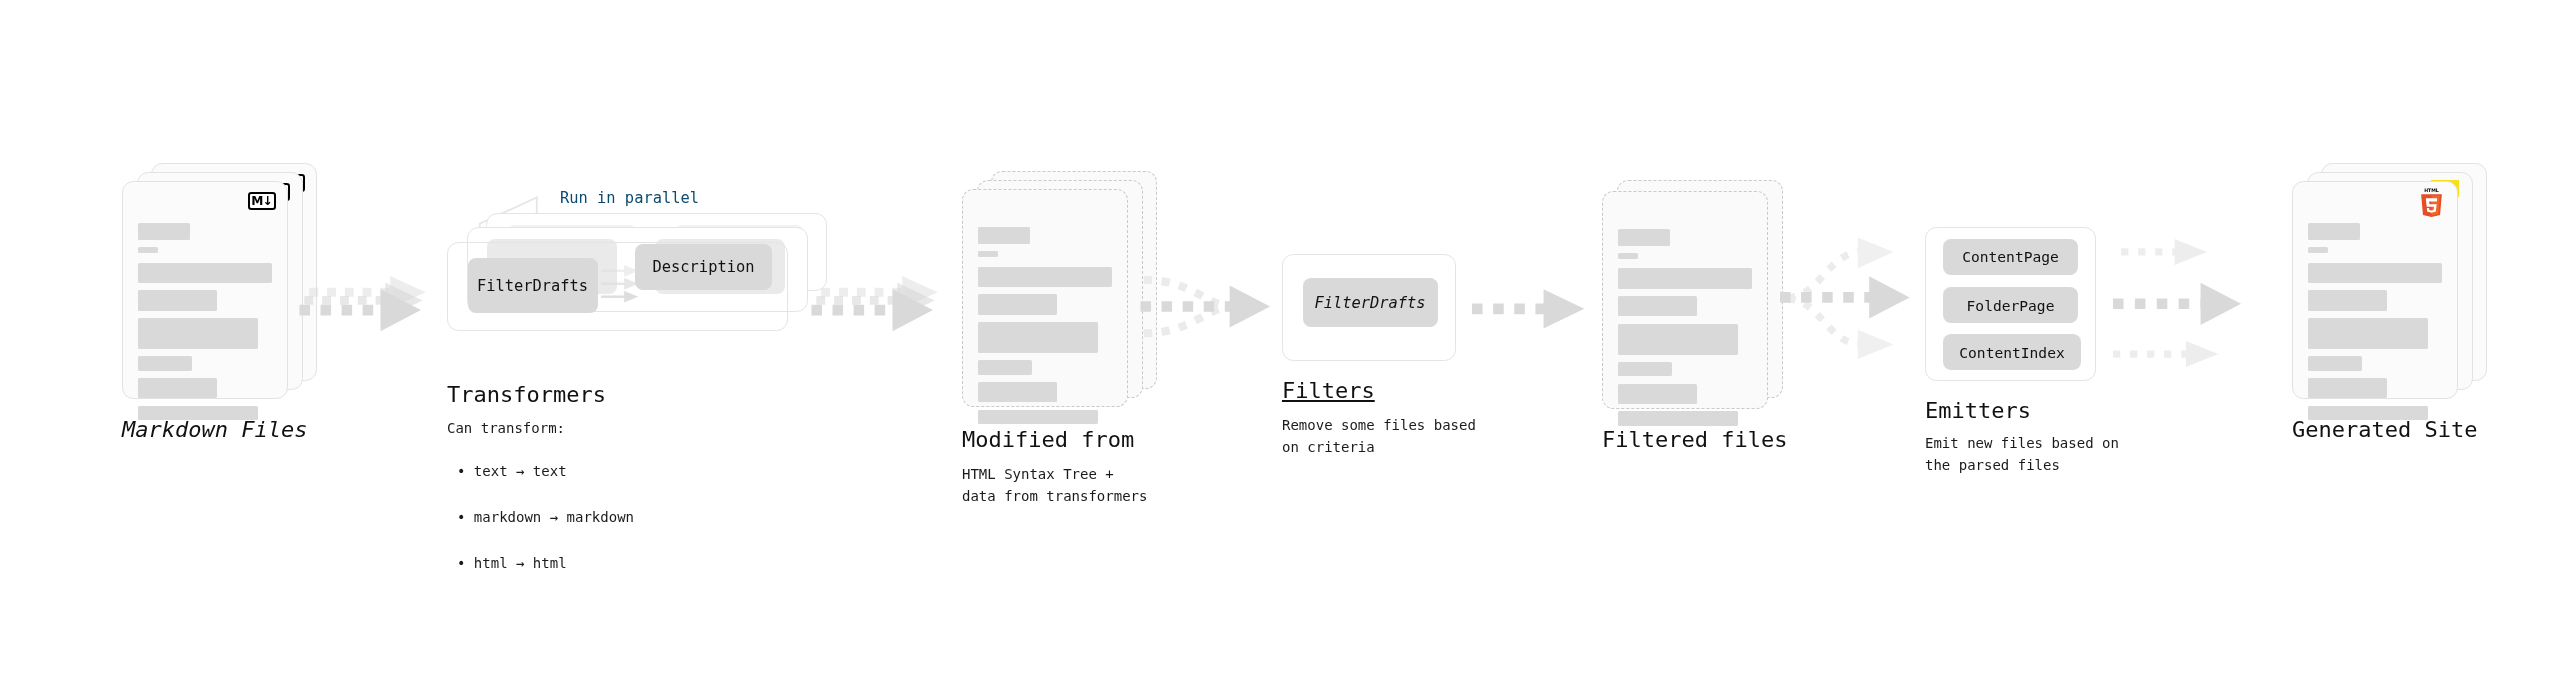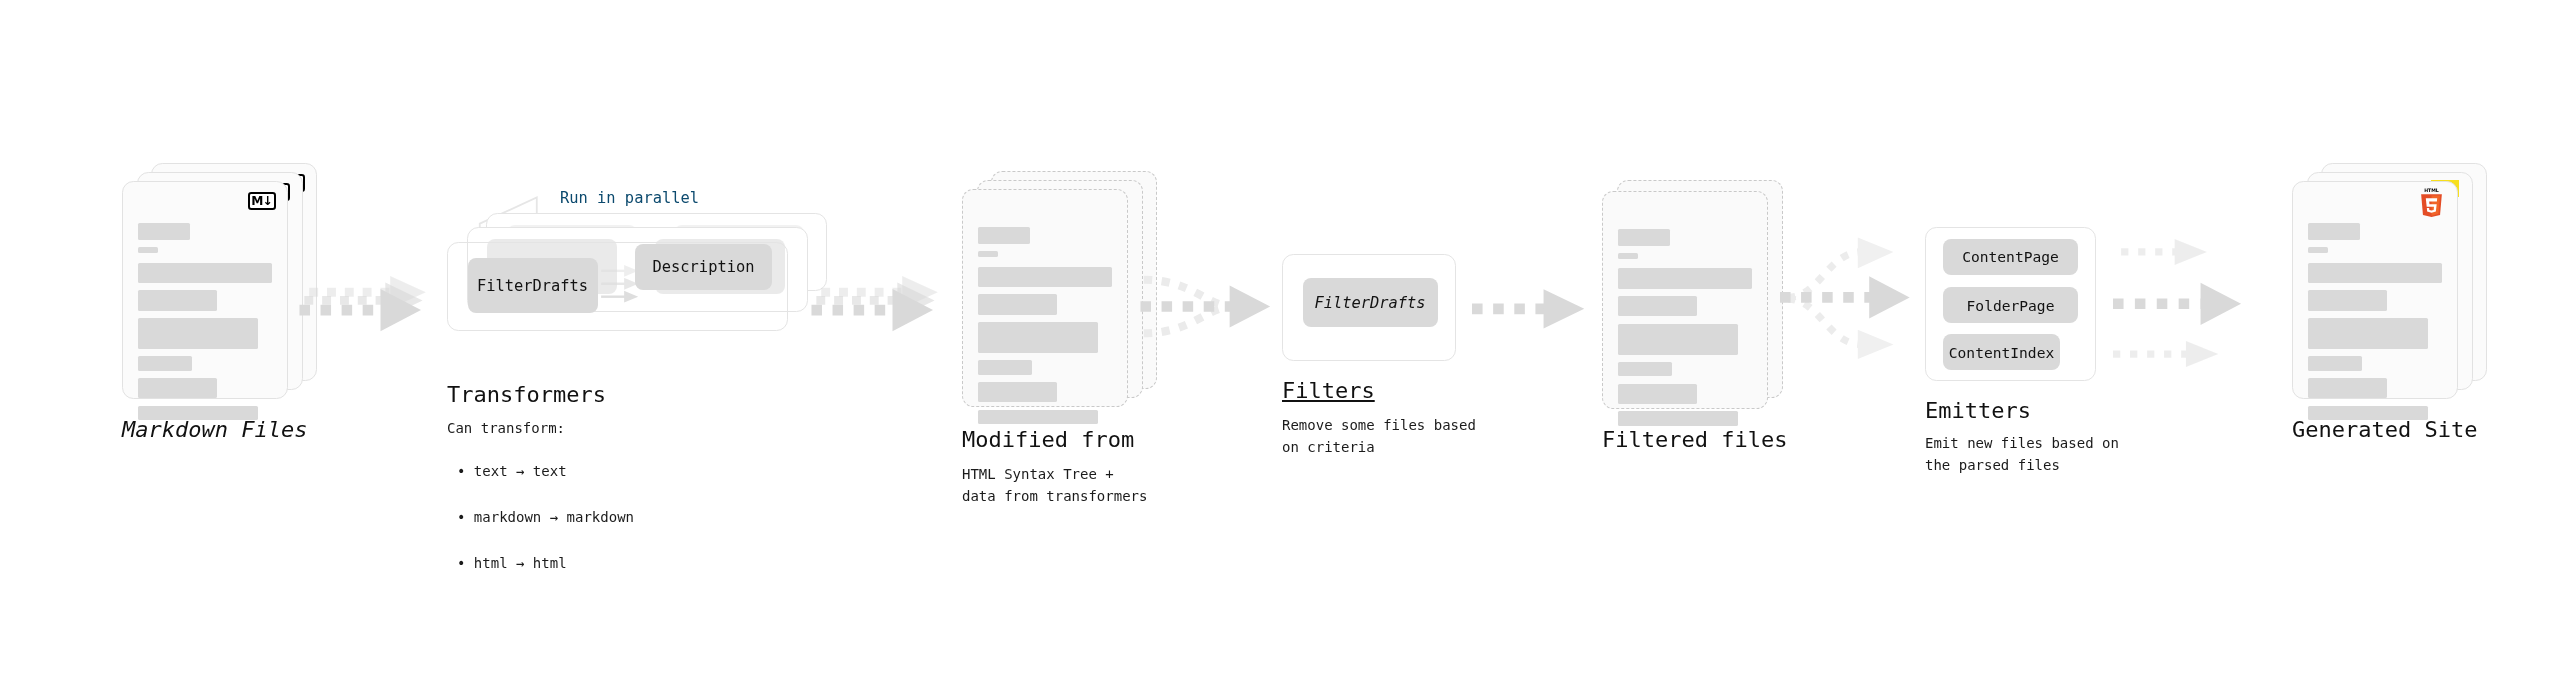--- a/index.html
+++ b/index.html
@@ -295,21 +295,21 @@
       <polygon points="96,4 140,22 96,42" fill="#f0f0f0"></polygon>
       <polygon points="96,118 140,136 96,154" fill="#f0f0f0"></polygon>
       <line x1="0" y1="78" x2="114" y2="78" stroke="#d9d9d9" stroke-width="13" stroke-dasharray="13 13"></line>
       <polygon points="110,52 160,78 110,104" fill="#d9d9d9"></polygon>
     </svg>
   </div>
 
   <div class="group" style="left:1925px;top:227px;width:171px;height:154px;">
     <div class="pill" style="left:17px;top:10.6px;width:135px;height:36px;font-size:14.6px;">ContentPage</div>
     <div class="pill" style="left:17px;top:59px;width:135px;height:36px;font-size:14.6px;">FolderPage</div>
-    <div class="pill" style="left:17px;top:106px;width:117px;height:36px;font-size:14.6px;">ContentIndex</div>
+    <div class="pill" style="left:17px;top:106px;width:138px;height:36px;font-size:14.6px;">ContentIndex</div>
   </div>
   <div class="title" style="left:1925px;top:398px;">Emitters</div>
   <div class="sub" style="left:1925px;top:432px;">Emit new files based on
 the parsed files</div>
 
   <div class="node" style="left:2113px;top:234px;">
     <svg width="154" height="138" viewBox="0 0 190 170">
       <g opacity="0.45">
         <line x1="10" y1="22" x2="78" y2="22" stroke="#d9d9d9" stroke-width="9" stroke-dasharray="9 12"></line>
         <polygon points="76,6 116,22 76,38" fill="#d9d9d9"></polygon>

